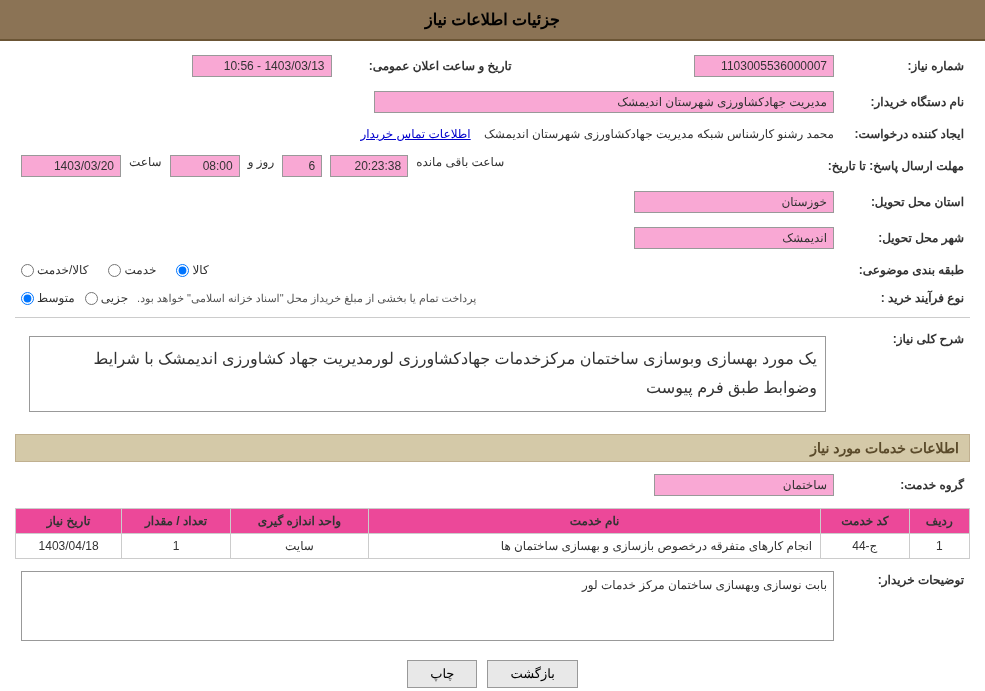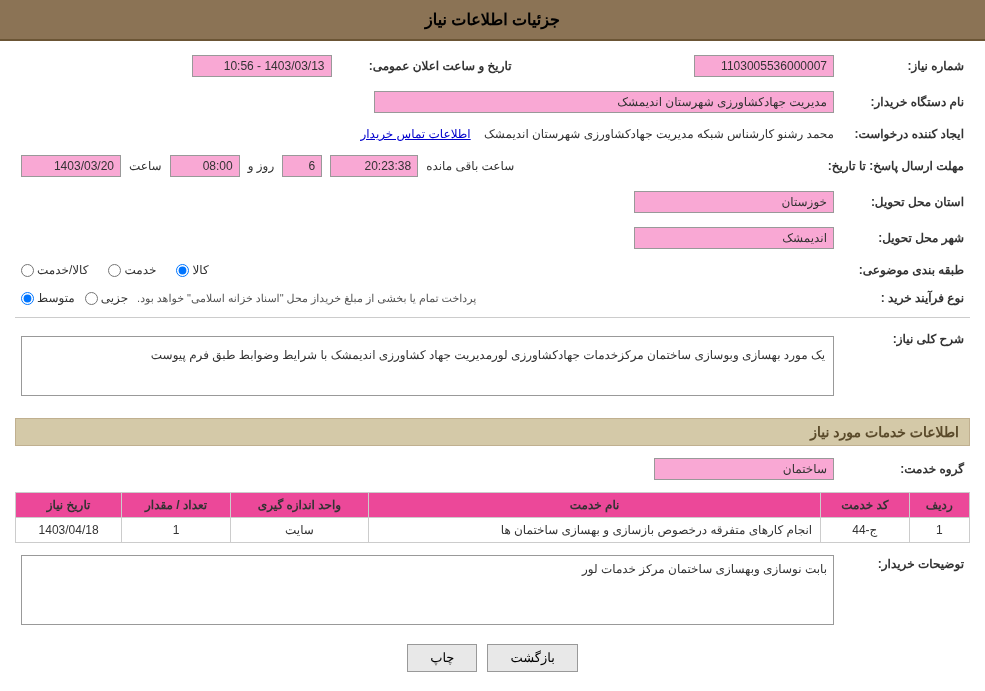--- a/index.html
+++ b/index.html
@@ -71,21 +71,20 @@
       width: 140px;
       display: inline-block;
     }
     .link-blue {
       color: #0000cc;
       text-decoration: underline;
       cursor: pointer;
     }
     .row-inline {
       display: flex;
-      align-items: center;
       gap: 8px;
       flex-direction: row-reverse;
     }
     .radio-group {
       display: flex;
       gap: 20px;
       flex-direction: row-reverse;
       align-items: center;
     }
     .radio-item {
@@ -93,24 +92,24 @@
       align-items: center;
       gap: 3px;
     }
     .process-text {
       font-size: 11px;
       color: #555;
     }
     .description-box {
       border: 1px solid #999;
       padding: 8px;
-      margin: 6px 0;
+      margin: 6px 8px;
       background: #fff;
       min-height: 60px;
-      font-size: 12px;
+      font-size: 16px;
       direction: rtl;
       text-align: right;
       line-height: 1.8;
     }
     .data-table {
       width: 100%;
       border-collapse: collapse;
       margin: 8px 0;
       font-size: 12px;
     }
@@ -214,21 +213,21 @@
       <tbody>
           <tr>
         <td class="label-cell">مهلت ارسال پاسخ: تا تاریخ:</td>
         <td class="value-cell">
           <span class="row-inline">
             <span class="input-box" style="width:100px;">1403/03/20</span>
             <span>ساعت</span>
             <span class="input-box" style="width:70px;">08:00</span>
             <span>روز و</span>
             <span class="input-box" style="width:40px;">6</span>
-            <span class="input-box" style="width:88px;">20:23:38</span>
+            <span class="input-box" style="width:78px;">20:23:38</span>
             <span>ساعت باقی مانده</span>
           </span>
         </td>
       </tr>
     </tbody>
       </table>
 
     <table class="info-table">
       <tbody>
           <tr>

